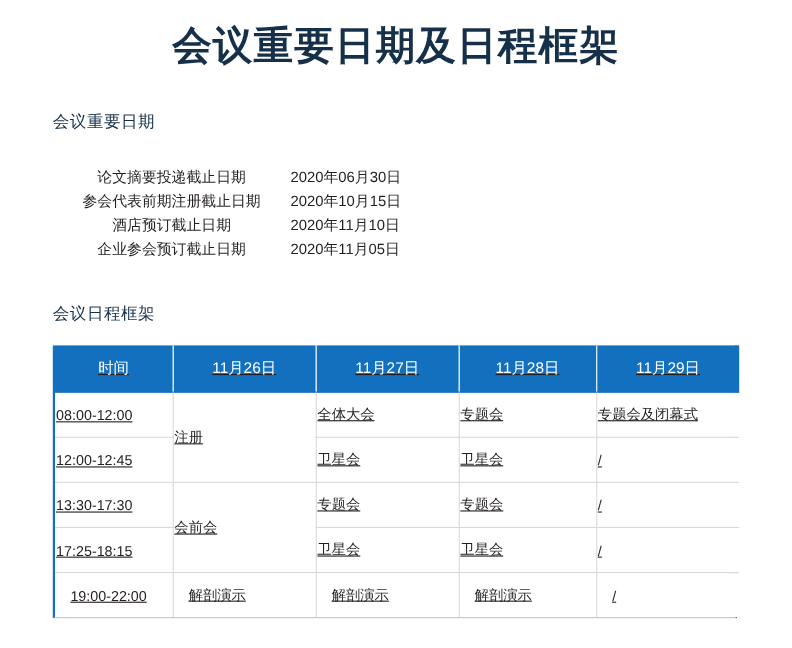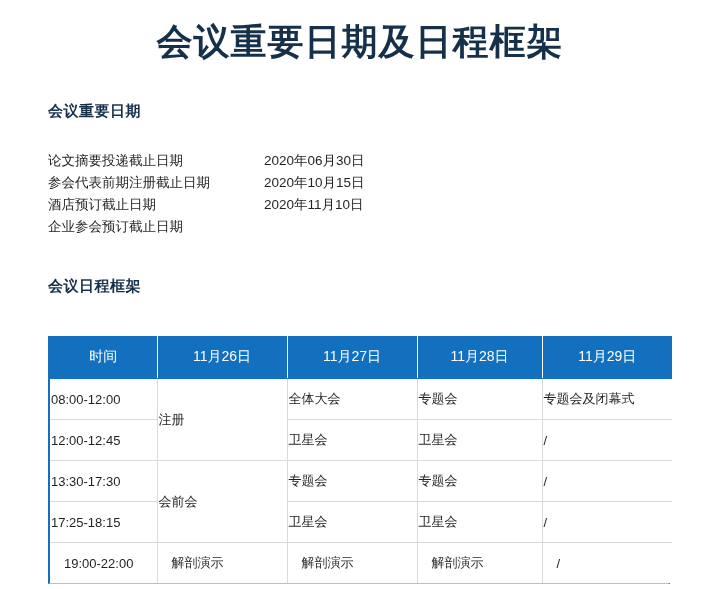--- a/index.html
+++ b/index.html
@@ -34,34 +34,35 @@
     color: #16304a;
     line-height: 48px;
     white-space: nowrap;
   }
 
   
   .section-heading {
     position: absolute;
     left: 48px;
     font-size: 15px;
-    font-weight: bold;
+    font-weight: normal;
     color: #16304a;
     letter-spacing: 0.5px;
     line-height: 22px;
   }
   #heading-dates { top: 100px; }
   #heading-schedule { top: 275px; }
 
   
   .dates-list {
     position: absolute;
     left: 48px;
     top: 150px;
     width: 420px;
+    text-align: center;
   }
   .date-row {
     display: flex;
     align-items: baseline;
     height: 22px;
     font-size: 13.5px;
     color: #231f20;
     line-height: 22px;
   }
   .date-label {
@@ -70,22 +71,23 @@
     white-space: nowrap;
   }
   .date-value {
     white-space: nowrap;
   }
 
   
   .schedule-table-wrap {
     position: absolute;
     left: 48px;
-    top: 336px;
+    top: 314px;
     width: 622px;
+    text-decoration: underline;
   }
   table.schedule {
     border-collapse: collapse;
     table-layout: fixed;
     width: 622px;
     font-size: 13px;
   }
   table.schedule col.c-time { width: 107px; }
   table.schedule col.c-d1   { width: 130px; }
   table.schedule col.c-d2   { width: 130px; }
@@ -144,20 +146,21 @@
     <div class="date-row">
       <span class="date-label">参会代表前期注册截止日期</span>
       <span class="date-value">2020年10月15日</span>
     </div>
     <div class="date-row">
       <span class="date-label">酒店预订截止日期</span>
       <span class="date-value">2020年11月10日</span>
     </div>
     <div class="date-row">
       <span class="date-label">企业参会预订截止日期</span>
+      <span class="date-value">2020年11月05日</span>
     </div>
   </div>
 
   <div class="section-heading" id="heading-schedule">会议日程框架</div>
 
   <div class="schedule-table-wrap">
     <div class="schedule-frame">
       <table class="schedule">
         <colgroup>
           <col class="c-time">

